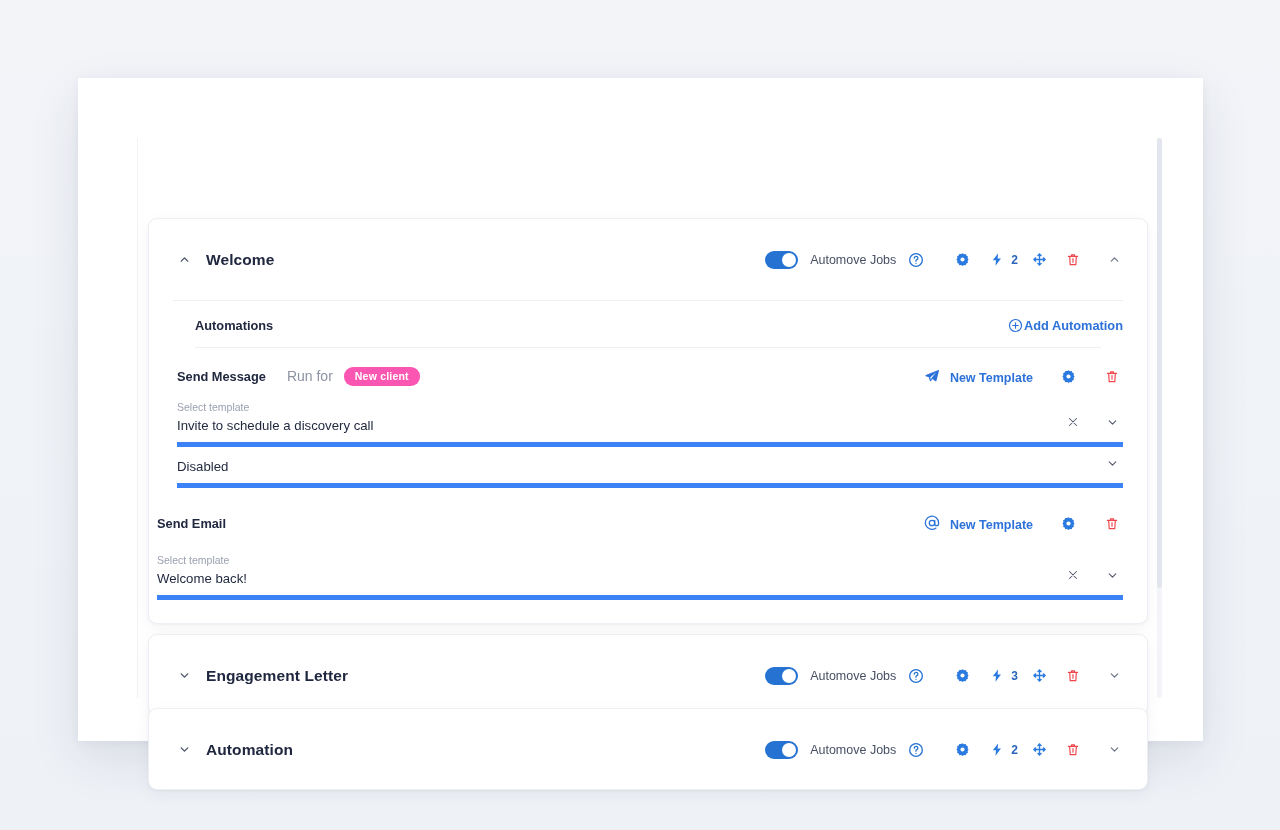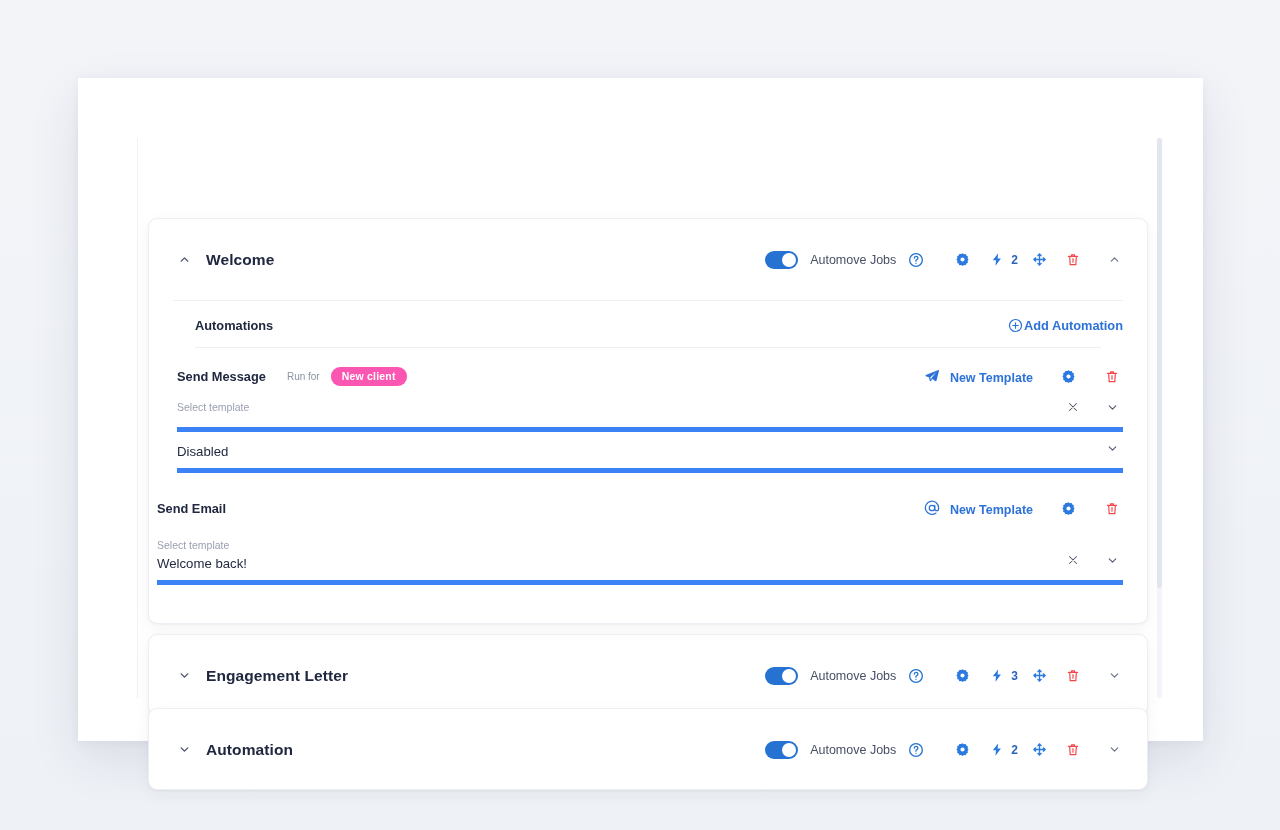--- a/index.html
+++ b/index.html
@@ -154,21 +154,21 @@
   }
   .thin-rule { height: 1px; background: #eceef4; margin: 0 46px 0 46px; }
 
   
   .auto-block { padding: 0 24px 0 28px; }
   .auto-head {
     display: flex; align-items: center;
     padding: 17px 0 8px 0;
   }
   .auto-name { font-size: 12.8px; font-weight: 700; color: #202840; }
-  .run-for { font-size: 10px; color: #8d93a4; margin-left: 21px; }
+  .run-for { font-size: 14px; color: #8d93a4; margin-left: 21px; }
   .badge {
     margin-left: 11px;
     background: #fb57b2;
     color: #fff;
     font-size: 10.5px; font-weight: 700;
     padding: 3px 11px 4px;
     border-radius: 9px;
     letter-spacing: .2px;
   }
   .auto-actions { margin-left: auto; display: flex; align-items: center; }
@@ -304,20 +304,21 @@
                 <span class="ico trash2">
                   <svg width="14" height="15" viewBox="0 0 24 24" fill="none" stroke="currentColor" stroke-width="2" stroke-linecap="round" stroke-linejoin="round">
                       <path d="M4 6.5h16M9.5 6.5V4.2h5v2.3M6.3 6.5l.9 14.3h9.6l.9-14.3M12 10.5v6"></path>
                     </svg>
                 </span>
               </span>
             </div>
 
             <div class="field">
               <div class="field-label">Select template</div>
+              <div class="field-value">Invite to schedule a discovery call</div>
               <span class="field-icons">
                 <span class="ico x-ico">
                   <svg width="12" height="12" viewBox="0 0 24 24" fill="none" stroke="currentColor" stroke-width="2.1" stroke-linecap="round">
                       <path d="M5 5l14 14M19 5L5 19"></path>
                     </svg>
                 </span>
                 <span class="ico dd-ico">
                   <svg width="13" height="13" viewBox="0 0 24 24" fill="none" stroke="currentColor" stroke-width="2.1" stroke-linecap="round" stroke-linejoin="round">
                       <polyline points="6 9 12 15 18 9"></polyline>
                     </svg>

